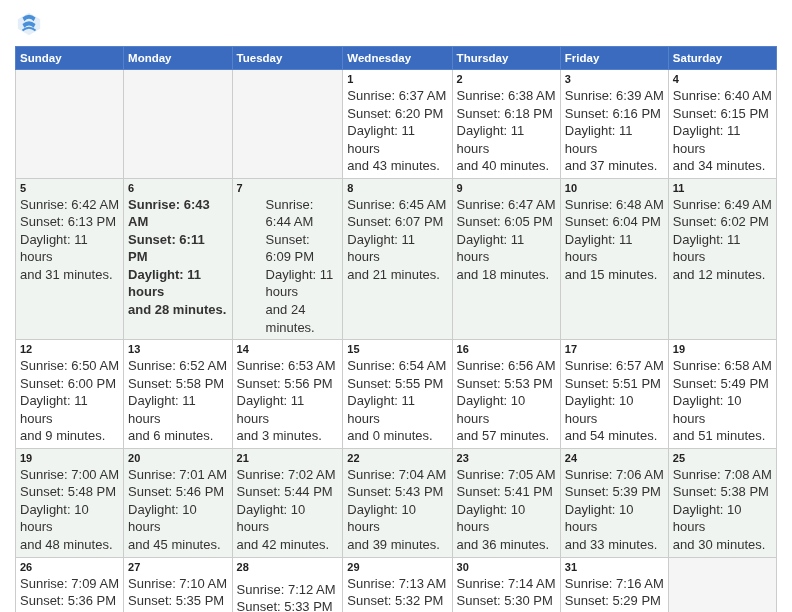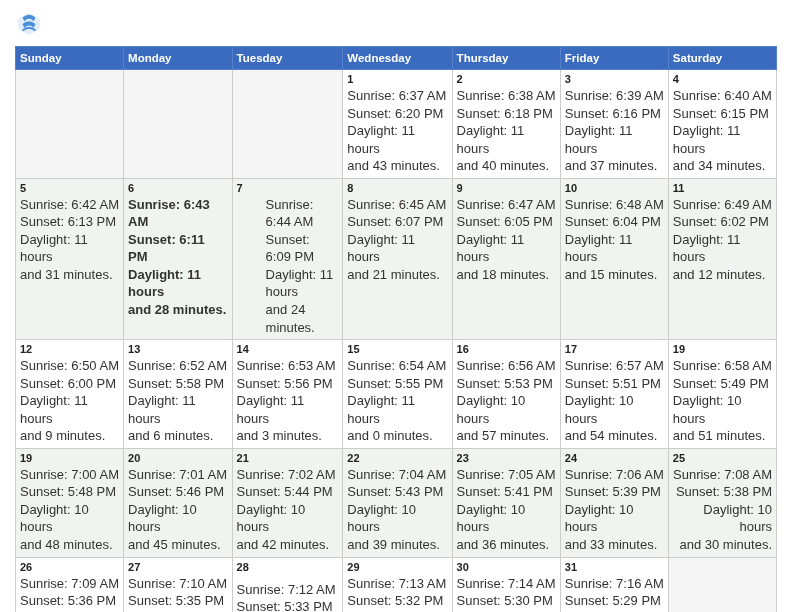--- a/index.html
+++ b/index.html
@@ -304,21 +304,21 @@
           </td>
           <td>
             <div class="day-number">24</div>
             <div class="day-info" style="white-space: pre-line;">Sunrise: 7:06 AM
 Sunset: 5:39 PM
 Daylight: 10 hours
 and 33 minutes.</div>
           </td>
           <td>
             <div class="day-number">25</div>
-            <div class="day-info" style="white-space: pre-line; text-align: right;">Sunrise: 7:08 AM
+            <div class="day-info" style="white-space: pre-line;">Sunrise: 7:08 AM
 Sunset: 5:38 PM
 Daylight: 10 hours
 and 30 minutes.</div>
           </td>
         </tr>
         <tr>
           <td>
             <div class="day-number">26</div>
             <div class="day-info" style="white-space: pre-line;">Sunrise: 7:09 AM
 Sunset: 5:36 PM

